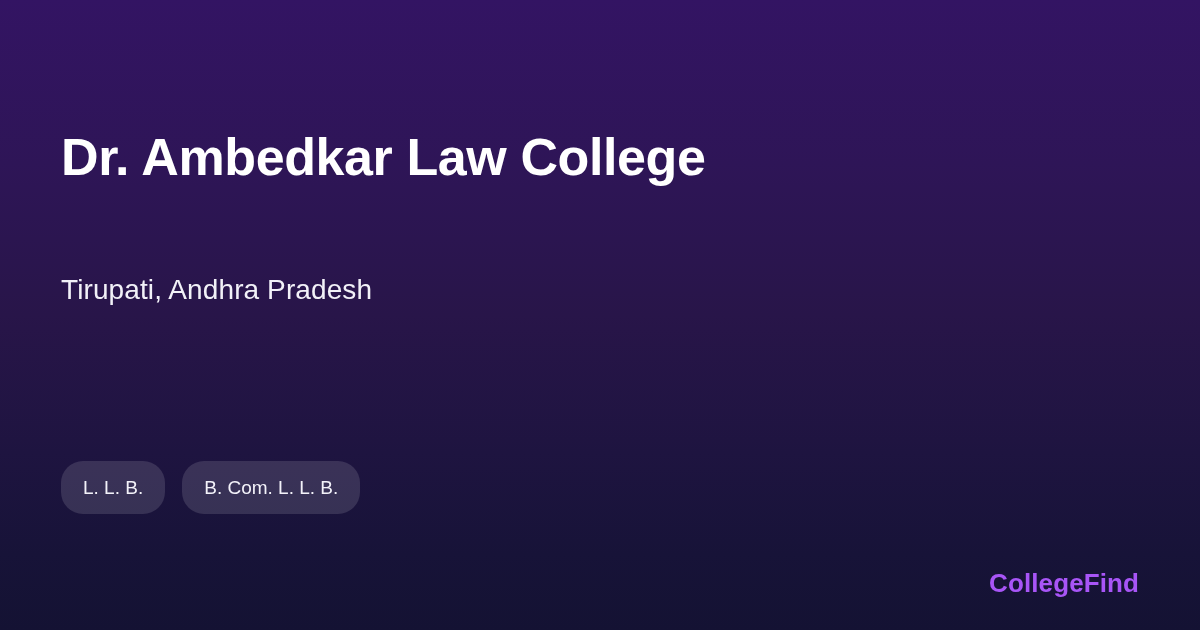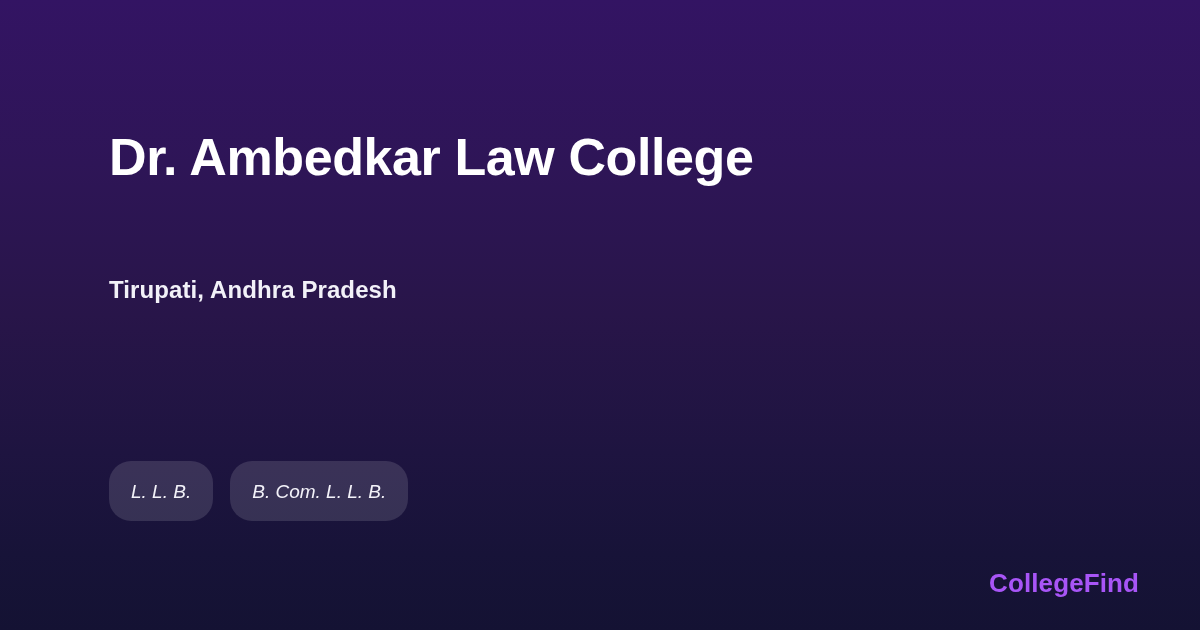--- a/index.html
+++ b/index.html
@@ -28,43 +28,42 @@
                 #141233 100%);
     overflow: hidden;
   }
 
   .content {
     position: absolute;
     left: 61px;
     top: 0;
     right: 61px;
     bottom: 0;
-    margin-left: 48px;
   }
 
   .title {
     position: absolute;
     left: 0;
     top: 126px;
     margin: 0;
     font-size: 52px;
     line-height: 62px;
     font-weight: bold;
     color: #ffffff;
     letter-spacing: -0.4px;
     white-space: nowrap;
   }
 
   .location {
     position: absolute;
     left: 0;
     top: 272px;
-    font-size: 24px;
+    font-size: 28px;
     line-height: 36px;
-    font-weight: bold;
+    font-weight: normal;
     color: #f2f1f8;
     letter-spacing: 0.1px;
   }
 
   .affiliation {
     position: absolute;
     left: 0;
     top: 326px;
     font-size: 24px;
     line-height: 32px;
@@ -77,33 +76,32 @@
     position: absolute;
     left: 0;
     top: 461px;
     display: flex;
     flex-direction: row;
     align-items: center;
     gap: 17px;
   }
 
   .course-pill {
-    height: 60px;
+    height: 53px;
     display: flex;
     align-items: center;
     justify-content: center;
     padding: 0 22px;
     box-sizing: border-box;
     border-radius: 22px;
     background: rgba(255, 255, 255, 0.13);
     color: #f3f2f9;
     font-size: 19px;
     line-height: 1;
     white-space: nowrap;
-    font-style: italic;
   }
 
   .brand {
     position: absolute;
     right: 0;
     top: 569px;
     font-size: 26px;
     line-height: 28px;
     font-weight: bold;
     color: #a855f7;

